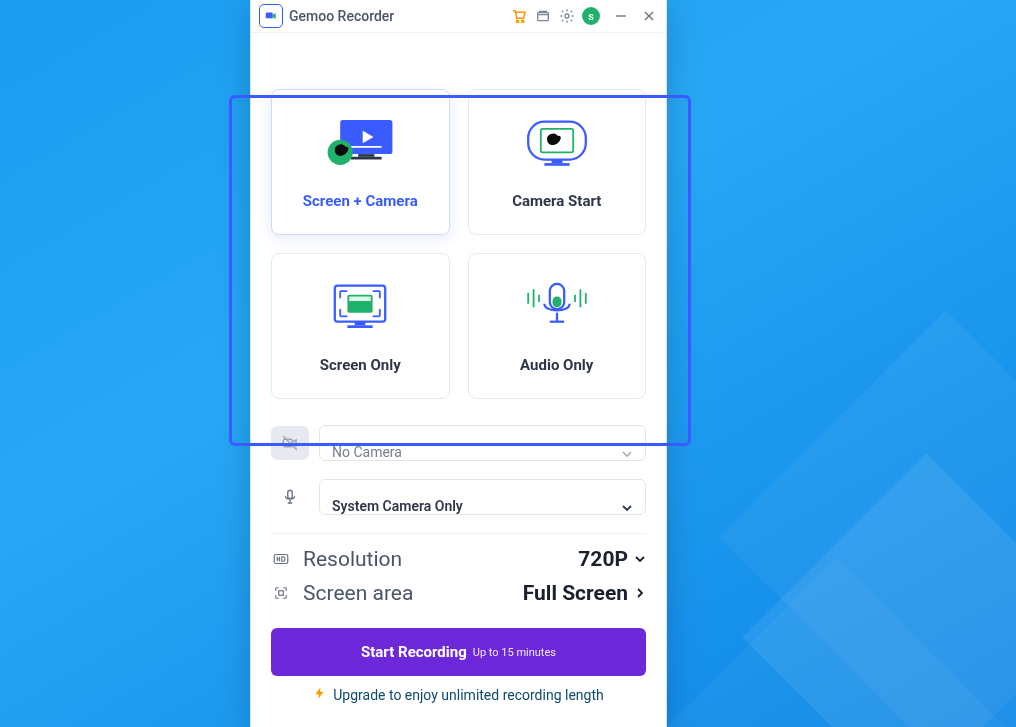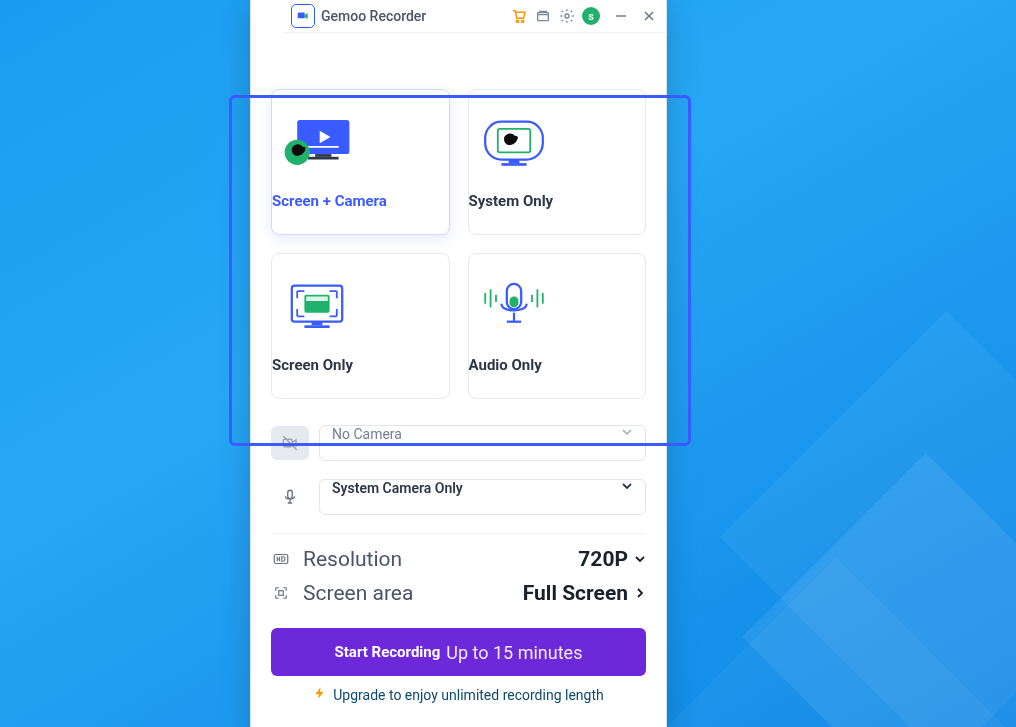--- a/index.html
+++ b/index.html
@@ -15,72 +15,72 @@
   .tri.b{right:-90px;bottom:30px;width:320px;height:320px;transform:rotate(45deg);background:rgba(255,255,255,.05);}
   .tri.c{right:60px;bottom:-120px;width:240px;height:240px;transform:rotate(45deg);background:rgba(255,255,255,.04);}
 
   
   .window{
     position:absolute;left:250px;top:0;width:415px;height:727px;
     background:#fff;box-shadow:0 6px 30px rgba(0,0,0,.18);border:1px solid #d9e0e8;border-top:none;
     display:flex;flex-direction:column;
   }
   .titlebar{
-    height:32px;display:flex;align-items:center;padding:0 10px 0 8px;gap:6px;border-bottom:1px solid #eef1f5;margin-left:32px;
+    height:32px;display:flex;align-items:center;padding:0 10px 0 8px;gap:6px;border-bottom:1px solid #eef1f5;
   }
   .logo{width:22px;height:22px;border:1.5px solid #2f5cf5;border-radius:5px;display:flex;align-items:center;justify-content:center;}
   .logo svg{width:14px;height:14px;}
   .title{font-size:14px;color:#4a5568;font-weight:500;white-space:nowrap;}
   .title-spacer{flex:1;}
   .tb-icon{width:18px;height:18px;display:flex;align-items:center;justify-content:center;color:#7a8699;cursor:pointer;}
   .tb-icon.cart{color:#ff9800;position:relative;}
   .avatar{width:18px;height:18px;border-radius:50%;background:#20b26c;color:#fff;font-size:11px;display:flex;align-items:center;justify-content:center;font-weight:600;}
   .win-btn{width:14px;height:14px;margin-left:8px;display:flex;align-items:center;justify-content:center;color:#6b7280;cursor:pointer;}
 
   
   .highlight{
     position:absolute;left:-22px;top:62px;width:456px;height:345px;border:3px solid #3a5bff;border-radius:6px;pointer-events:none;
   }
 
   .body{padding:20px 20px 8px;flex:1;display:flex;flex-direction:column;position:relative;}
   .mode-grid{display:grid;grid-template-columns:1fr 1fr;gap:18px;margin-top:36px;}
   .mode-card{
     height:144px;border:1px solid #e6e9ef;border-radius:8px;background:#fff;
-    display:flex;flex-direction:column;align-items:flex-start;justify-content:center;cursor:pointer;gap:14px;
+    display:flex;flex-direction:column;align-items:center;justify-content:center;cursor:pointer;gap:14px;
   }
   .mode-card.selected{border-color:#cfd8ff;box-shadow:0 4px 14px rgba(58,91,255,.12);}
   .mode-card .lbl{font-size:15px;font-weight:700;color:#2d3748;}
   .mode-card.selected .lbl{color:#3a5bff;}
 
   .illus{width:90px;height:64px;position:relative;display:flex;align-items:center;justify-content:center;}
 
   .row-select{
     margin-top:18px;display:flex;gap:10px;align-items:center;
   }
   .row-select .icon-box{
     width:38px;height:34px;border-radius:6px;display:flex;align-items:center;justify-content:center;color:#9aa3b2;background:#f0f2f6;
   }
   .row-select.disabled .icon-box{background:#e6e9ef;}
   .select{
-    flex:1;height:34px;border:1px solid #e1e5ec;border-radius:6px;display:flex;align-items:flex-start;padding:0 12px;color:#74808f;font-size:14px;justify-content:space-between;cursor:pointer;
+    flex:1;height:34px;border:1px solid #e1e5ec;border-radius:6px;display:flex;align-items:flex-end;padding:0 12px;color:#74808f;font-size:14px;justify-content:space-between;cursor:pointer;
   }
   .row-select.mic .icon-box{background:transparent;}
   .row-select.mic .select{color:#2d3748;font-weight:600;}
 
   .divider{height:1px;background:#edf0f4;margin:18px 0 8px;}
 
   .setting-row{display:flex;align-items:center;gap:12px;height:34px;color:#4a5568;font-size:21px;}
   .setting-row .s-icon{width:20px;height:20px;display:flex;align-items:center;justify-content:center;color:#6b7280;}
   .setting-row .label{flex:1;}
   .setting-row .value{font-weight:700;color:#1a202c;display:flex;align-items:center;gap:6px;cursor:pointer;}
 
   .start-btn{
     margin-top:18px;height:48px;border-radius:6px;background:#6d28d9;color:#fff;display:flex;align-items:center;justify-content:center;font-size:15px;cursor:pointer;gap:6px;
   }
-  .start-btn .sub{font-weight:400;font-size:18px;opacity:.9;}
+  .start-btn .sub{font-weight:400;font-size:11px;opacity:.9;}
   .start-btn .main{font-weight:700;}
 
   .upgrade{margin-top:10px;display:flex;align-items:center;justify-content:center;gap:6px;color:#6b7280;font-size:14px;}
   .upgrade a{color:#0c4a6e;cursor:pointer;}
   .bolt{color:#ff9800;}
 
   .chev{width:12px;height:12px;}
 </style>
 </head>
 <body>
@@ -158,21 +158,21 @@
         <div class="mode-card">
           <div class="illus">
             <svg viewBox="0 0 100 70" width="100" height="70">
               <rect x="18" y="8" width="64" height="42" rx="18" fill="none" stroke="#3a5bff" stroke-width="2.5"></rect>
               <rect x="32" y="16" width="36" height="26" rx="2" fill="none" stroke="#20b26c" stroke-width="2"></rect>
               <path d="M40 24c3-4 9-4 11 0 2-1 4 1 3 3-1 4-5 7-9 7-3 0-6-3-6-6 0-2 0-3 1-4z" fill="#0b0b0b"></path>
               <rect x="44" y="50" width="12" height="4" fill="#3a5bff"></rect>
               <rect x="36" y="54" width="28" height="3" fill="#3a5bff"></rect>
             </svg>
           </div>
-          <div class="lbl">System Only</div>
+          <div class="lbl">Camera Start</div>
         </div>
 
         <div class="mode-card">
           <div class="illus">
             <svg viewBox="0 0 100 70" width="100" height="70">
               <rect x="22" y="8" width="56" height="40" rx="3" fill="none" stroke="#3a5bff" stroke-width="2.5"></rect>
               <path d="M28 14h8M28 14v8M72 14h-8M72 14v8M28 42h8M28 42v-8M72 42h-8M72 42v-8" stroke="#3a5bff" stroke-width="2"></path>
               <rect x="36" y="18" width="28" height="20" rx="2" fill="#20b26c"></rect>
               <rect x="38" y="20" width="24" height="5" fill="#fff" opacity=".85"></rect>
               <rect x="44" y="48" width="12" height="4" fill="#3a5bff"></rect>

